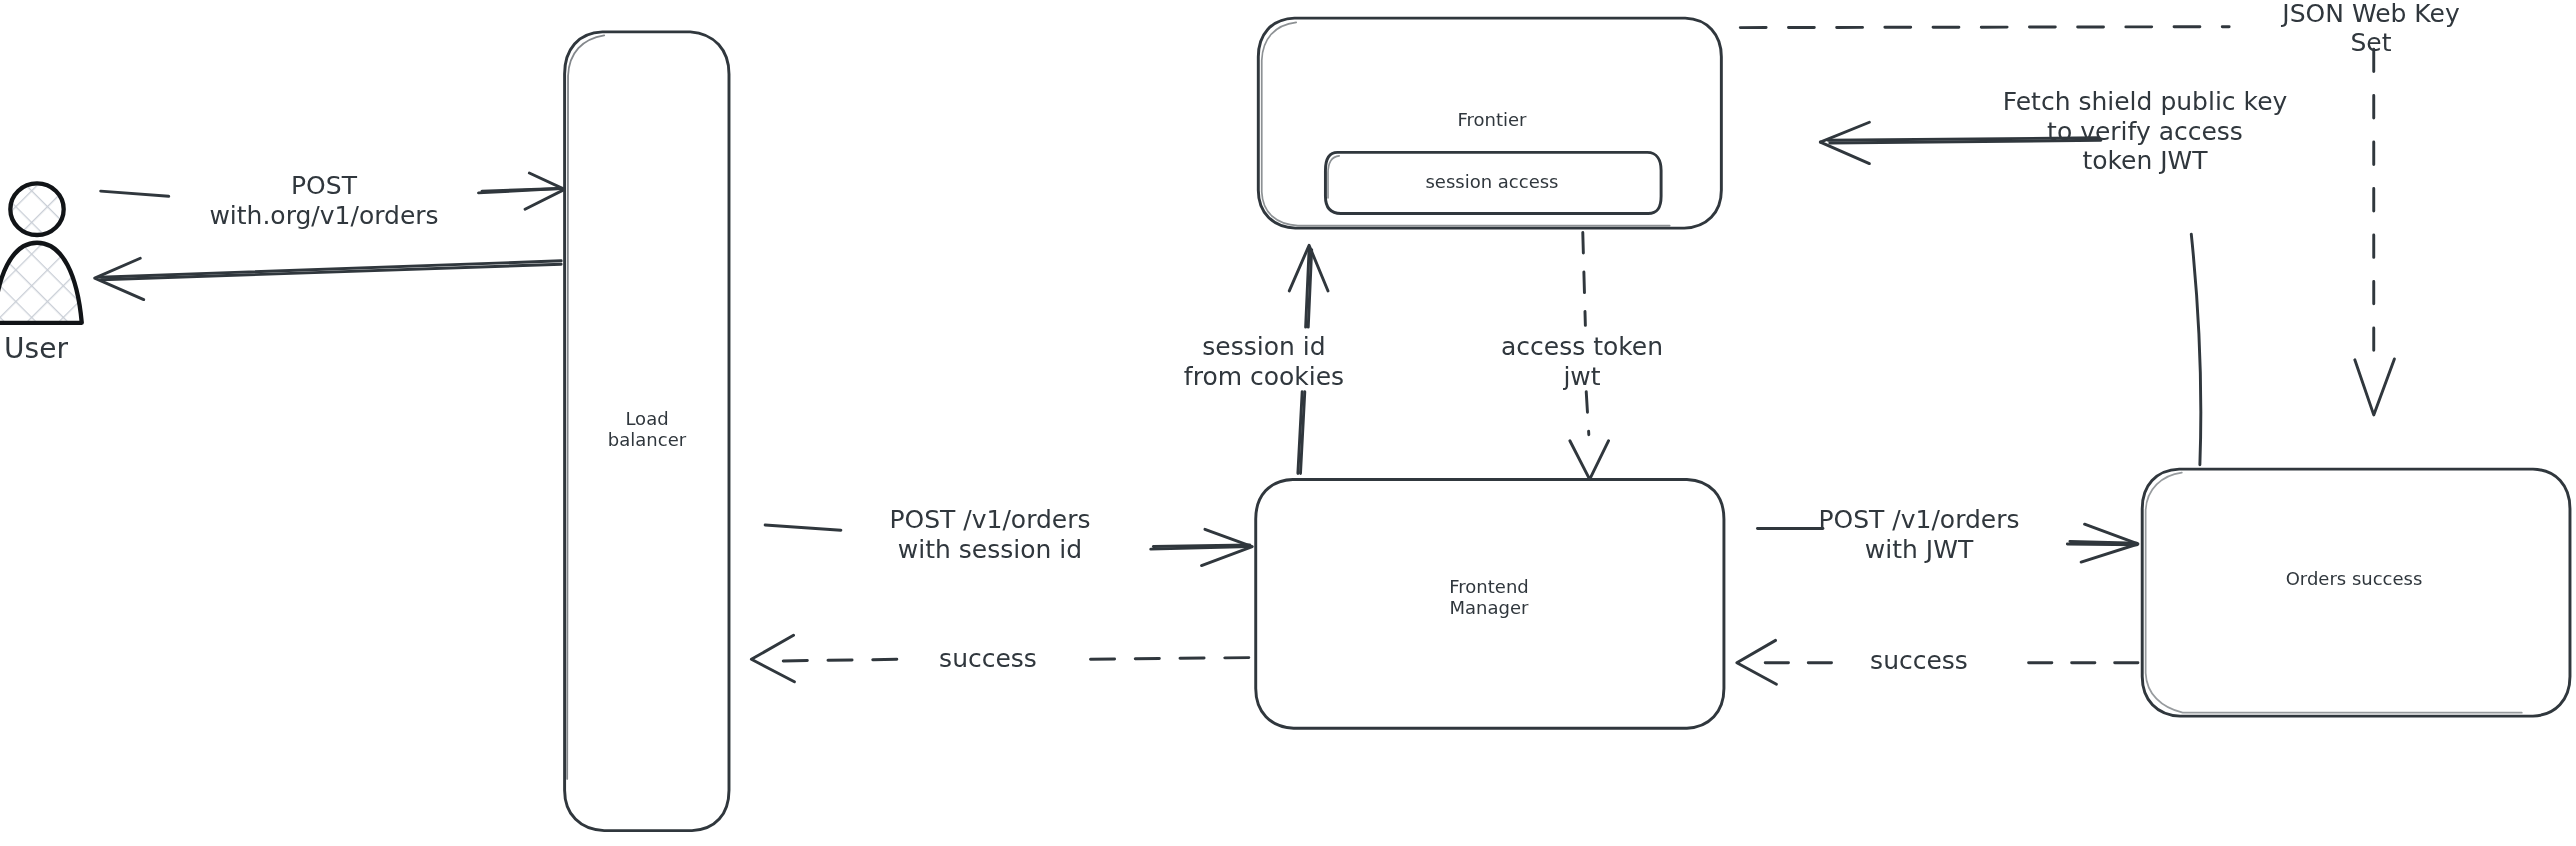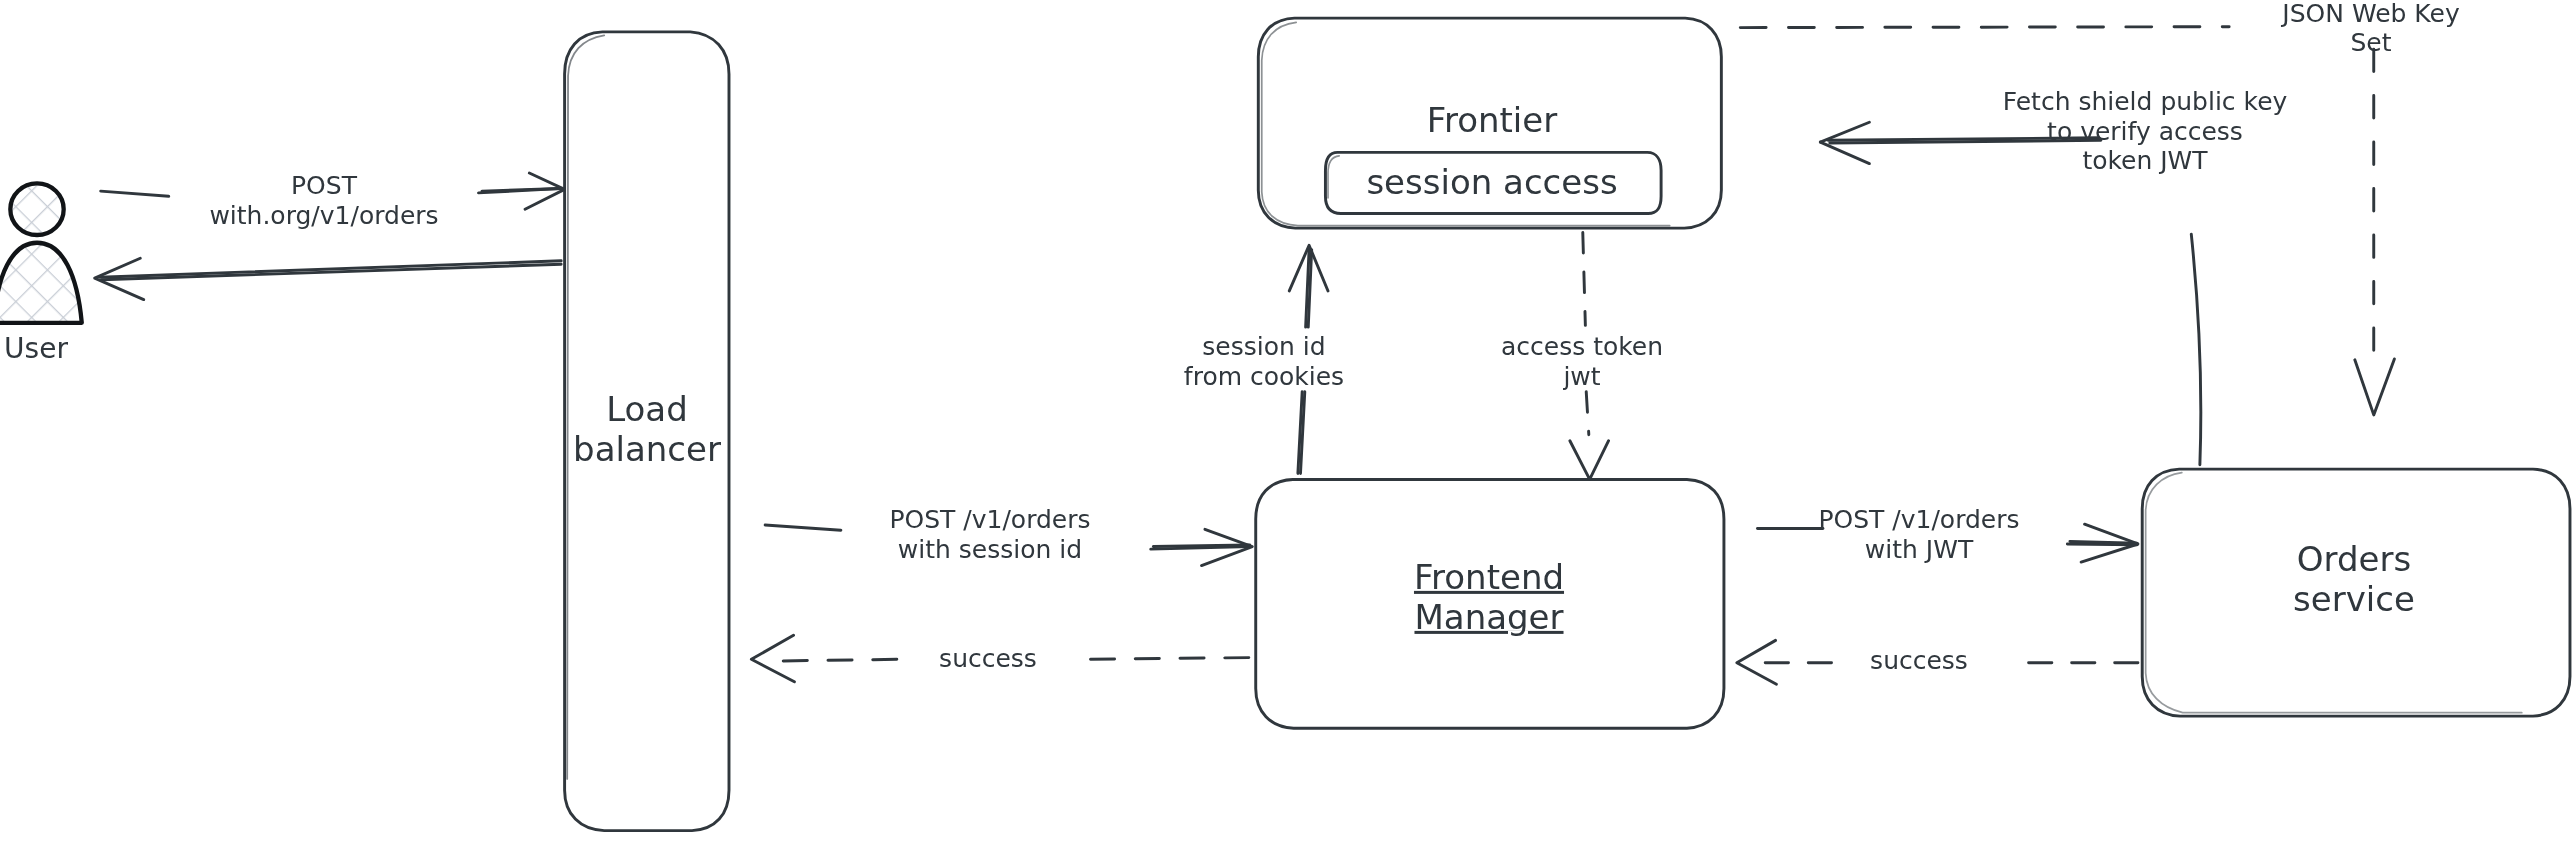--- a/index.html
+++ b/index.html
@@ -29,21 +29,21 @@
   .edge-label {
     position: absolute;
     color: #30373d;
     font-family: "DejaVu Sans", sans-serif;
     text-align: center;
     line-height: 1.18;
     white-space: pre-line;
     pointer-events: none;
   }
   .node-label {
-    font-size: 34px;
+    font-size: 18px;
   }
   .edge-label {
     font-size: 25px;
   }
   .lbl-center {
     transform: translate(-50%, -50%);
   }
 </style>
 </head>
 <body>
@@ -167,24 +167,24 @@
 
   <div class="node-label lbl-center" style="left:36px;  top:349px; font-size:28px;">User</div>
 
   <div class="node-label lbl-center" style="left:647px; top:429px;">Load
 balancer</div>
 
   <div class="node-label lbl-center" style="left:1492px; top:120px;">Frontier</div>
 
   <div class="node-label lbl-center" style="left:1492px; top:182px;">session access</div>
 
-  <div class="node-label lbl-center" style="left:1489px; top:597px;text-decoration:underline;">Frontend
+  <div class="node-label lbl-center" style="left:1489px; top:597px;">Frontend
 Manager</div>
 
-  <div class="node-label lbl-center" style="left:2354px; top:579px;">Orders service</div>
+  <div class="node-label lbl-center" style="left:2354px; top:579px;">Orders success</div>
 
   <div class="edge-label lbl-center" style="left:324px; top:200px;">POST
 with.org/v1/orders</div>
 
   <div class="edge-label lbl-center" style="left:990px; top:534px;">POST /v1/orders
 with session id</div>
 
   <div class="edge-label lbl-center" style="left:988px; top:659px;">success</div>
 
   <div class="edge-label lbl-center" style="left:1264px; top:361px;">session id

